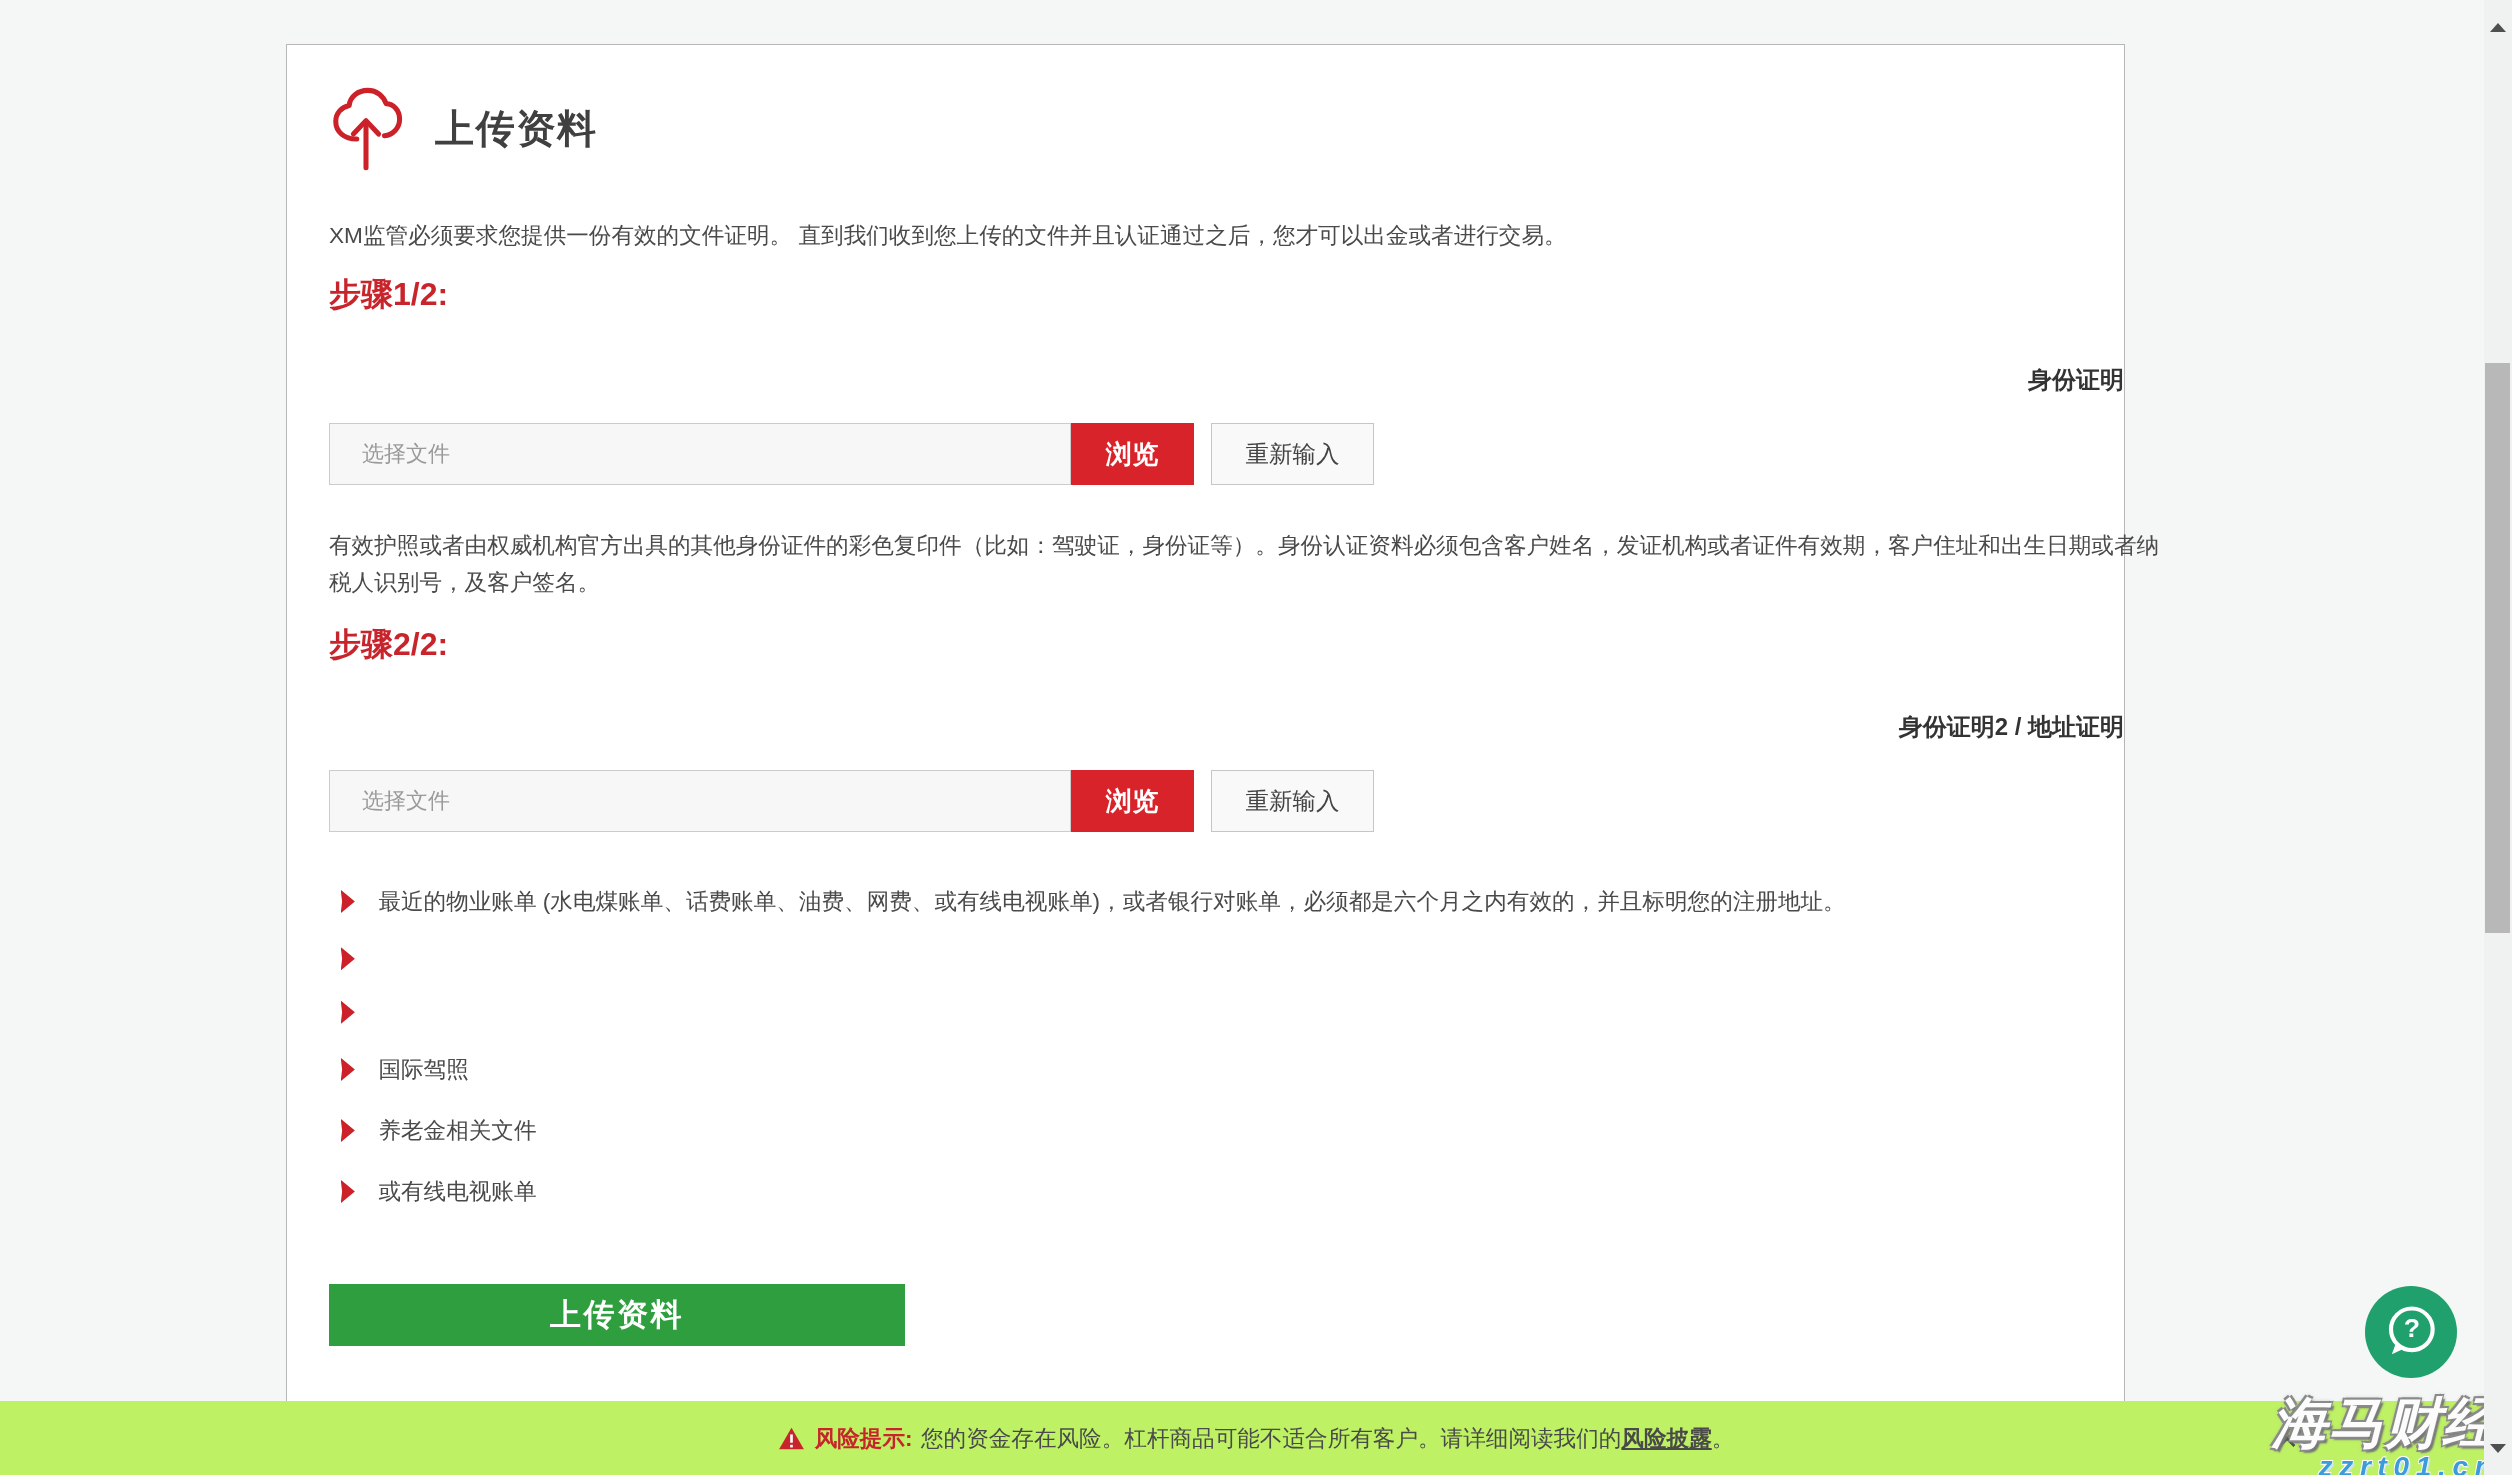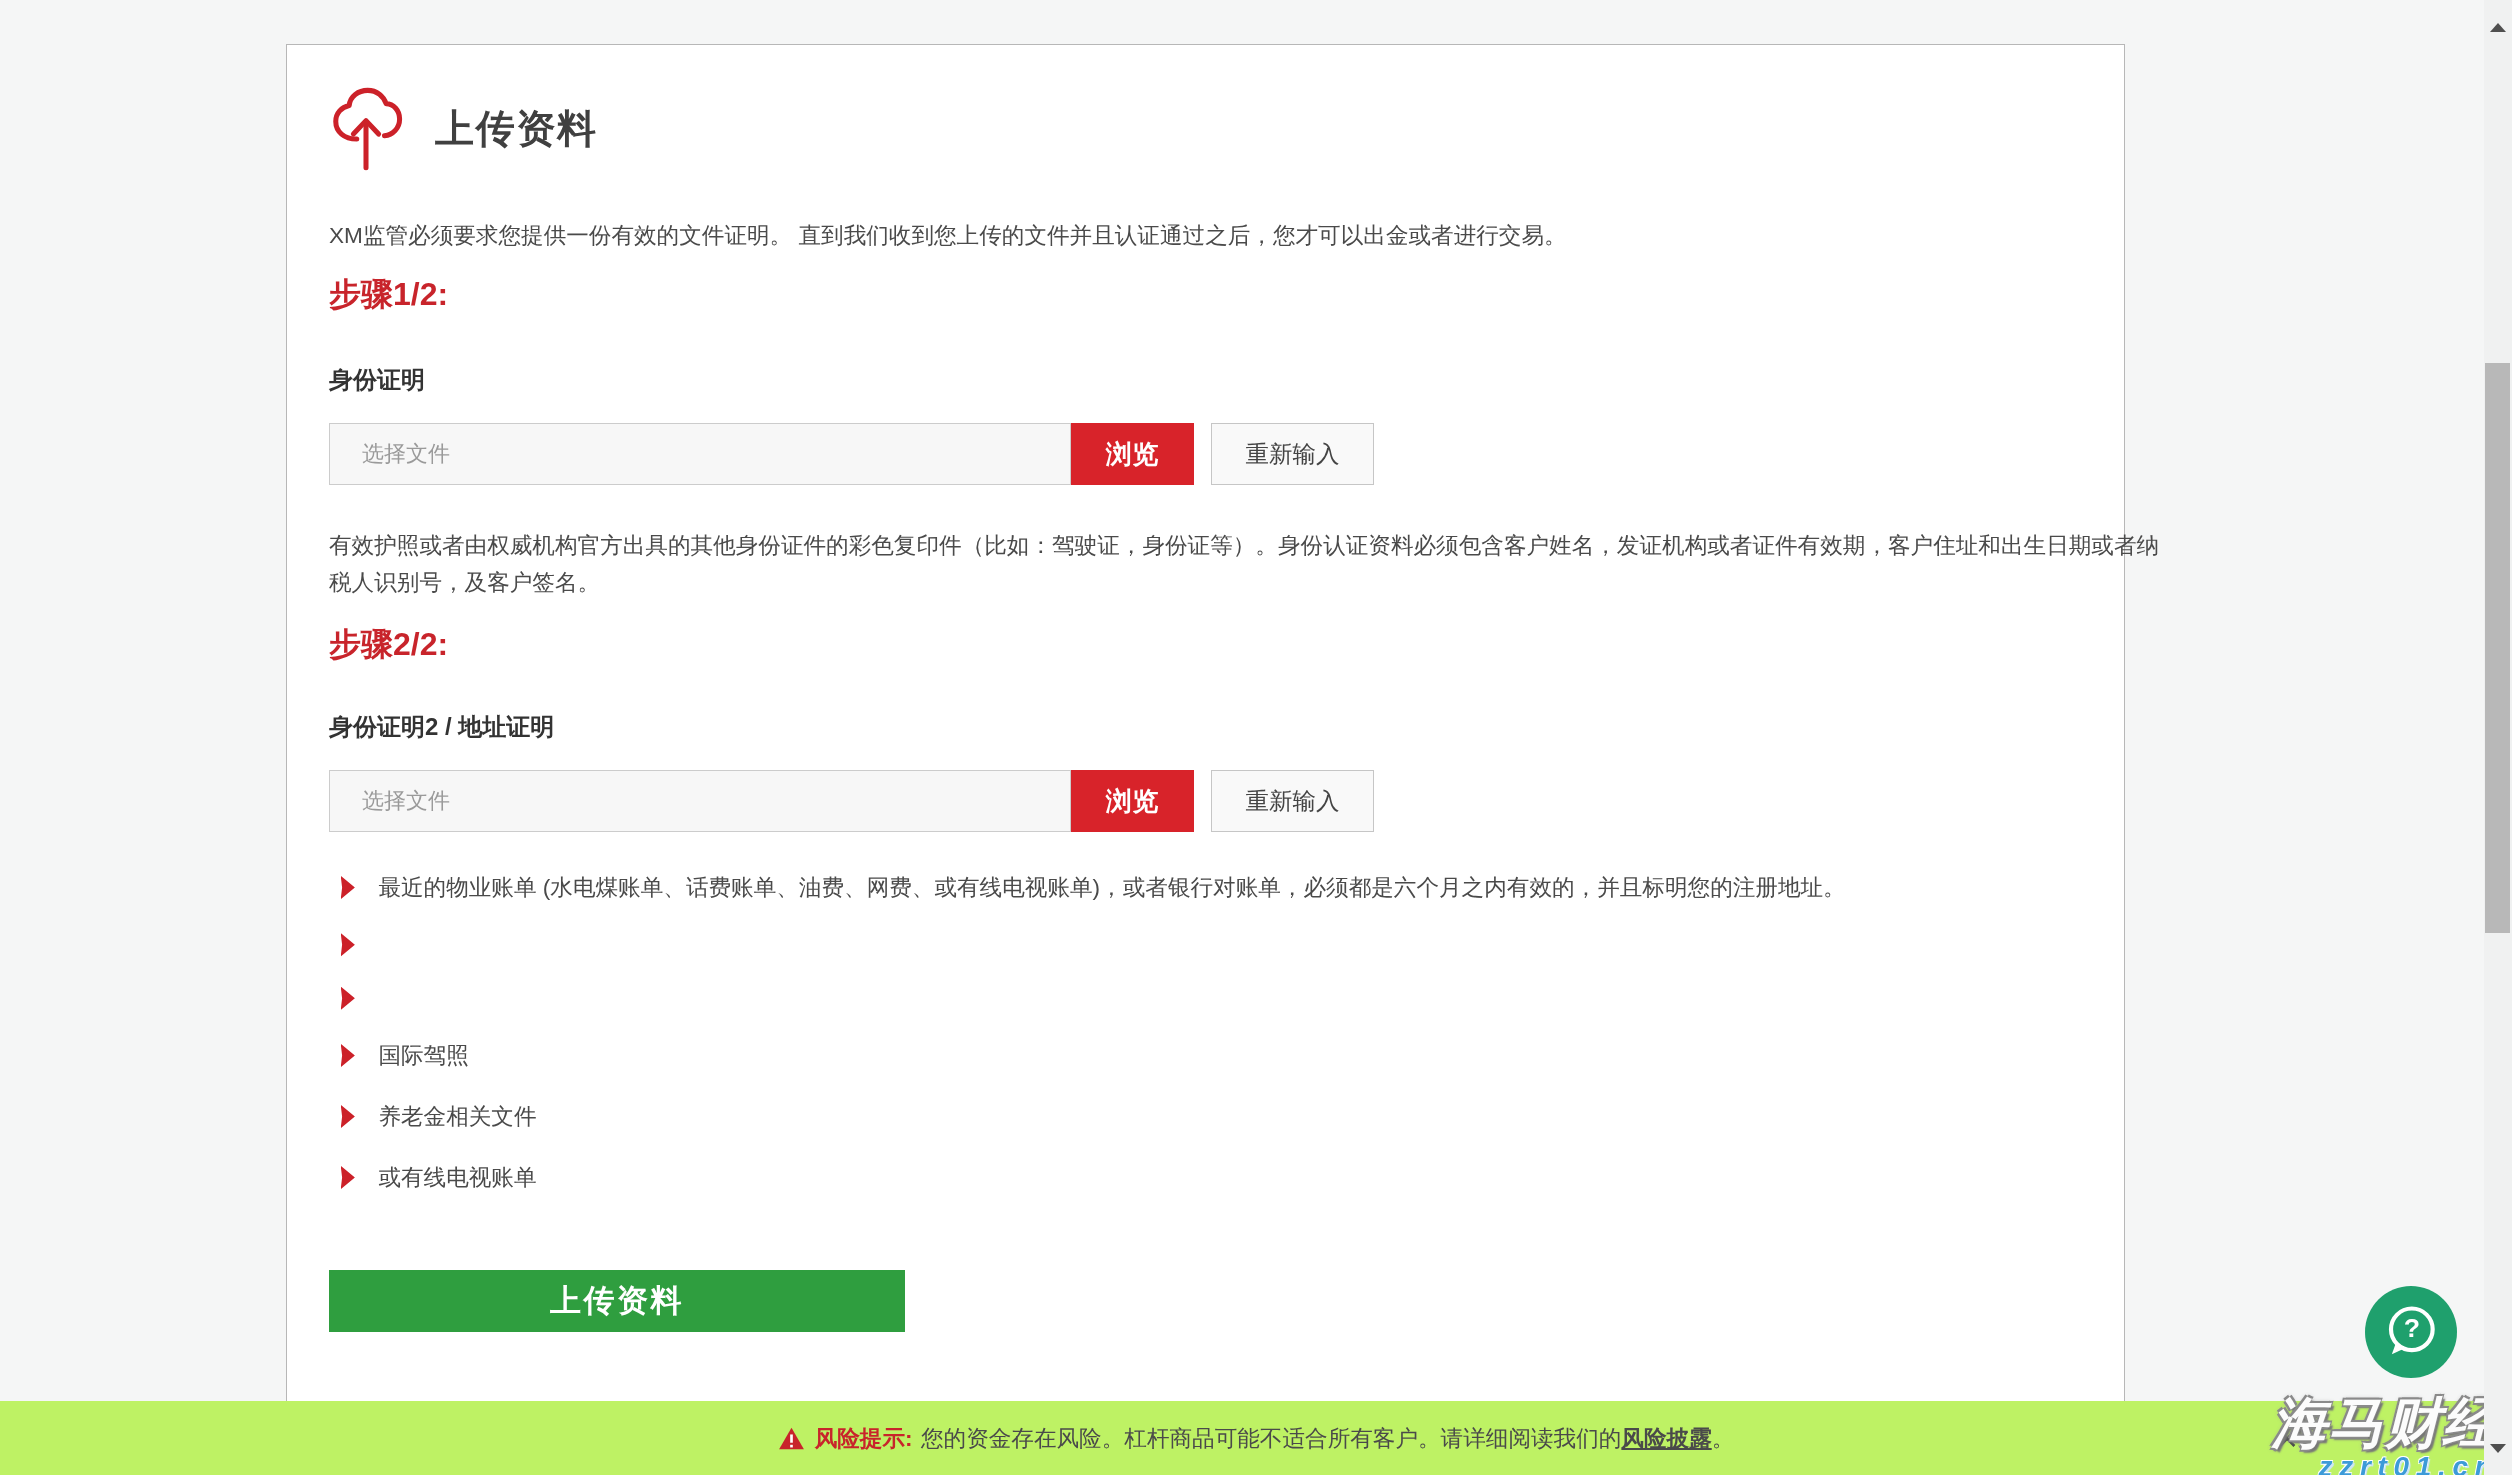--- a/index.html
+++ b/index.html
@@ -19,21 +19,21 @@
   }
 
   .title-row { display:flex; align-items:center; margin-top:42px; height:84px; }
   .upload-icon { width:74px; height:84px; }
   .page-title { font-size:39px; font-weight:bold; color:#404040; margin-left:32px; letter-spacing:1.7px; }
 
   .intro { margin-top:49px; font-size:22.6px; color:#4a4a4a; }
 
   .step-heading { margin-top:22px; font-size:32px; font-weight:bold; color:#c8242b; }
 
-  .field-label { margin-top:47px; font-size:24px; font-weight:bold; color:#333333; }
+  .field-label { margin-top:47px; font-size:24px; font-weight:bold; color:#333333;text-align:right; }
   .field-label-2 { margin-top:44px; }
 
   .file-row { margin-top:27px; display:flex; align-items:stretch; height:62px; }
   .file-input {
     width:742px; height:62px; background:#f7f7f7; border:0.8px solid #cccccc;
     font-size:22px; color:#9a9a9a; padding:0 0 0 32px; outline:none;
     font-family:"Liberation Sans","DejaVu Sans",sans-serif;
   }
   .file-input::placeholder { color:#9a9a9a; opacity:1; }
   .browse-btn {
@@ -42,21 +42,21 @@
     font-family:"Liberation Sans","DejaVu Sans",sans-serif;
   }
   .reset-btn {
     margin-left:17px; width:163px; height:62px; background:#f9f9f9;
     border:0.8px solid #c6c6c6; color:#444444; font-size:23.5px; cursor:pointer;
     font-family:"Liberation Sans","DejaVu Sans",sans-serif;
   }
 
   .doc-desc { margin-top:42px; width:1835px; font-size:22.6px; line-height:37px; color:#4a4a4a; }
 
-  .bullet-list { margin-top:40px; list-style:none; }
+  .bullet-list { margin-top:54px; list-style:none; }
   .bullet-item { display:flex; align-items:center; margin-bottom:30px; font-size:22.6px; color:#4a4a4a; }
   .bullet-arrow {
     width:14.2px; height:23.5px; margin:0 23.5px 0 11.7px; background:#cc2129; flex:none;
     clip-path:polygon(0 0, 100% 50%, 0 100%, 10% 50%);
   }
 
   .submit-btn {
     display:block; margin-top:77px; width:576px; height:62px; border:none;
     background:#2f9e3f; color:#ffffff; font-size:31px; font-weight:bold;
     letter-spacing:2.5px; cursor:pointer;

